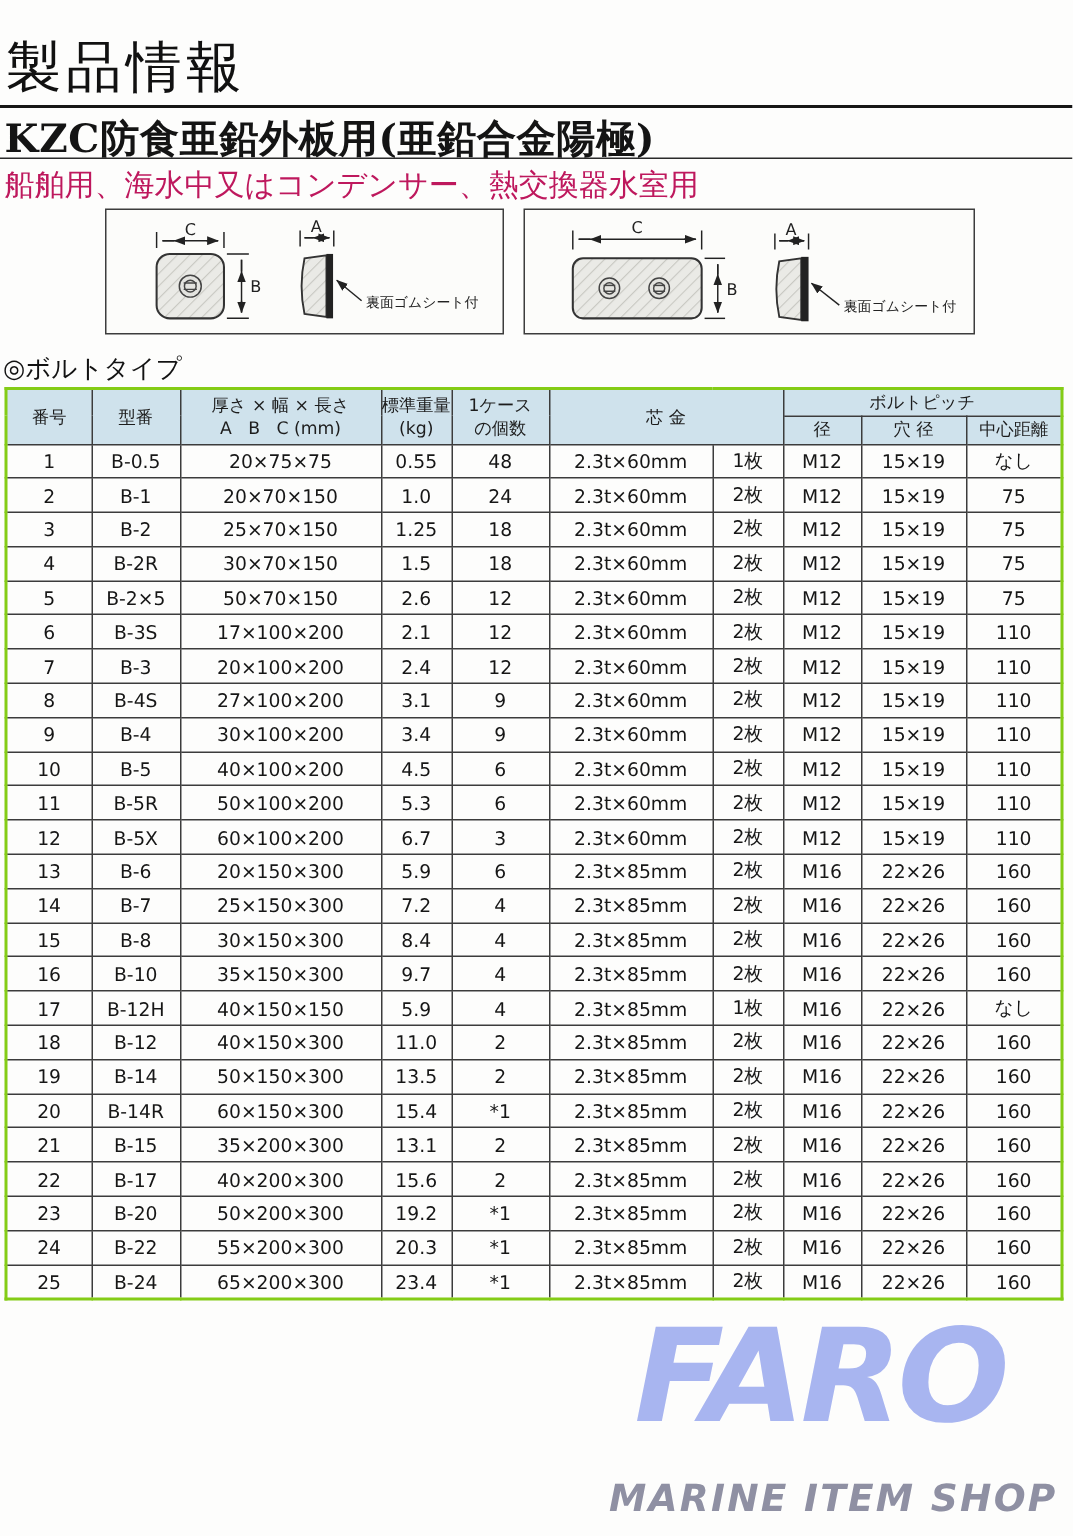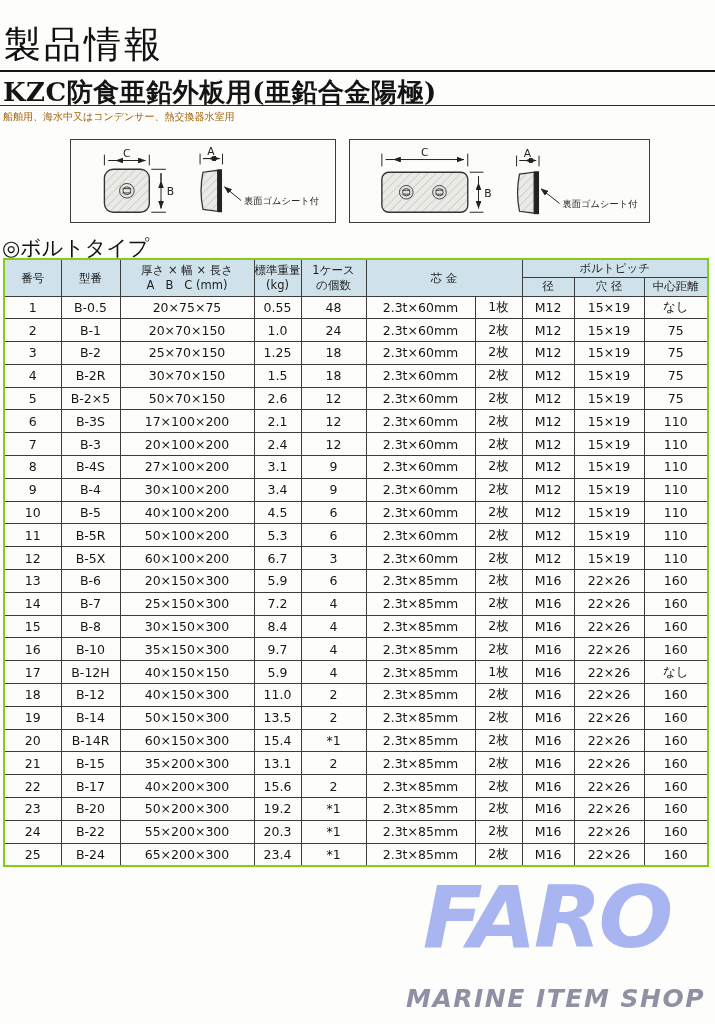--- a/index.html
+++ b/index.html
@@ -6,28 +6,28 @@
   body { width:715px; height:1024px; background:#fdfdfc; position:relative;
          font-family:"DejaVu Sans","Liberation Sans",sans-serif; color:#1a1a1a; overflow:hidden; }
 
   .page-title { position:absolute; left:4px; top:20px; font-family:"DejaVu Serif","Liberation Serif",serif;
                 font-size:37px; font-weight:normal; letter-spacing:3px; color:#111; }
   .rule-thick { position:absolute; left:0; top:70px; width:715px; height:2px; background:#161616; }
   .product-heading { position:absolute; left:3px; top:75px; font-family:"DejaVu Serif","Liberation Serif",serif;
                      font-size:26px; font-weight:700; letter-spacing:0.5px; color:#141414; }
   .rule-thin { position:absolute; left:0; top:105px; width:715px; height:1px; background:#2a2a2a; }
   .usage-note { position:absolute; left:3px; top:110px; font-family:Liberation Serif, serif;
-                font-size:10px; color:#a16207; }
+                font-size:20px; color:#be185d; }
 
   .diagram-box { position:absolute; top:139px; height:84px; border:1.5px solid #3d3d3d; background:#fcfcfa; }
   .diagram-left  { left:70px;  width:266px; }
   .diagram-right { left:349px; width:301px; }
   .diagram-box svg { display:block; width:100%; height:100%; }
 
-  .section-label { position:absolute; left:2px; top:234px; font-size:21px; color:#121212; }
+  .section-label { position:absolute; left:2px; top:234px; font-size:17px; color:#121212; }
 
   table.spec { position:absolute; left:3px; top:258px; width:704px; border-collapse:collapse;
                table-layout:fixed; border:2px solid #84cc16; }
   table.spec th { background:#cfe2ec; border:1px solid #3c3c3c; font-weight:500;
                   font-size:11.5px; line-height:1.25; color:#1d1d1d; padding:1px 0; text-align:center; }
   table.spec thead tr.h1 { height:18px; }
   table.spec thead tr.h2 { height:19px; }
   table.spec td { border:1px solid #3c3c3c; text-align:center; vertical-align:middle;
                   font-size:12.5px; color:#161616; height:22.8px; padding:0; }
   .th-sub { display:block; white-space:pre; }

